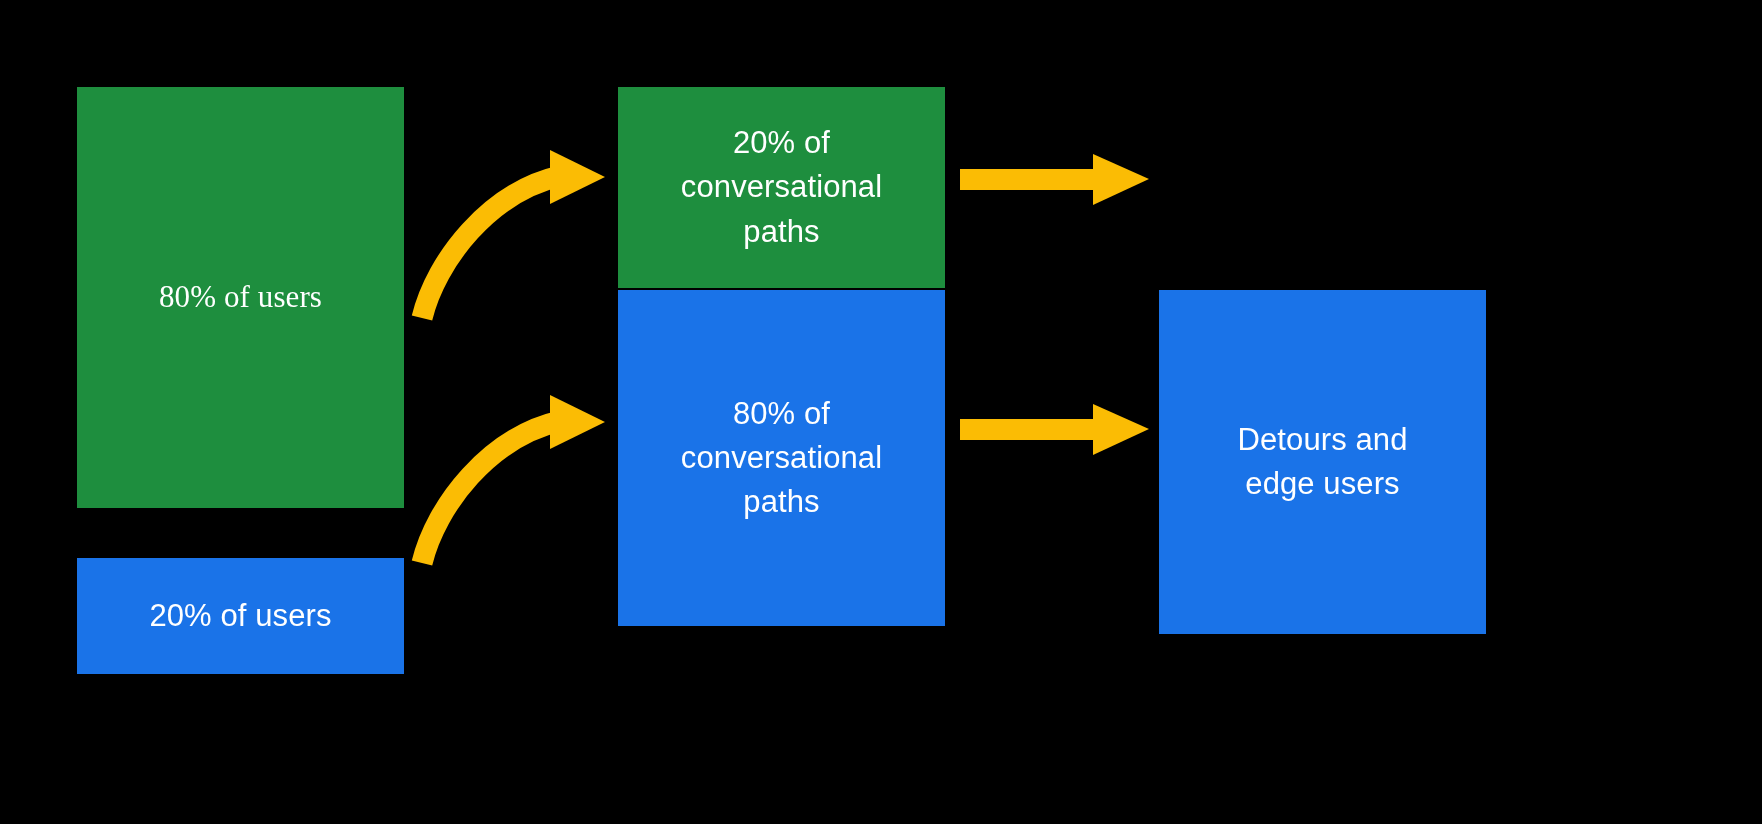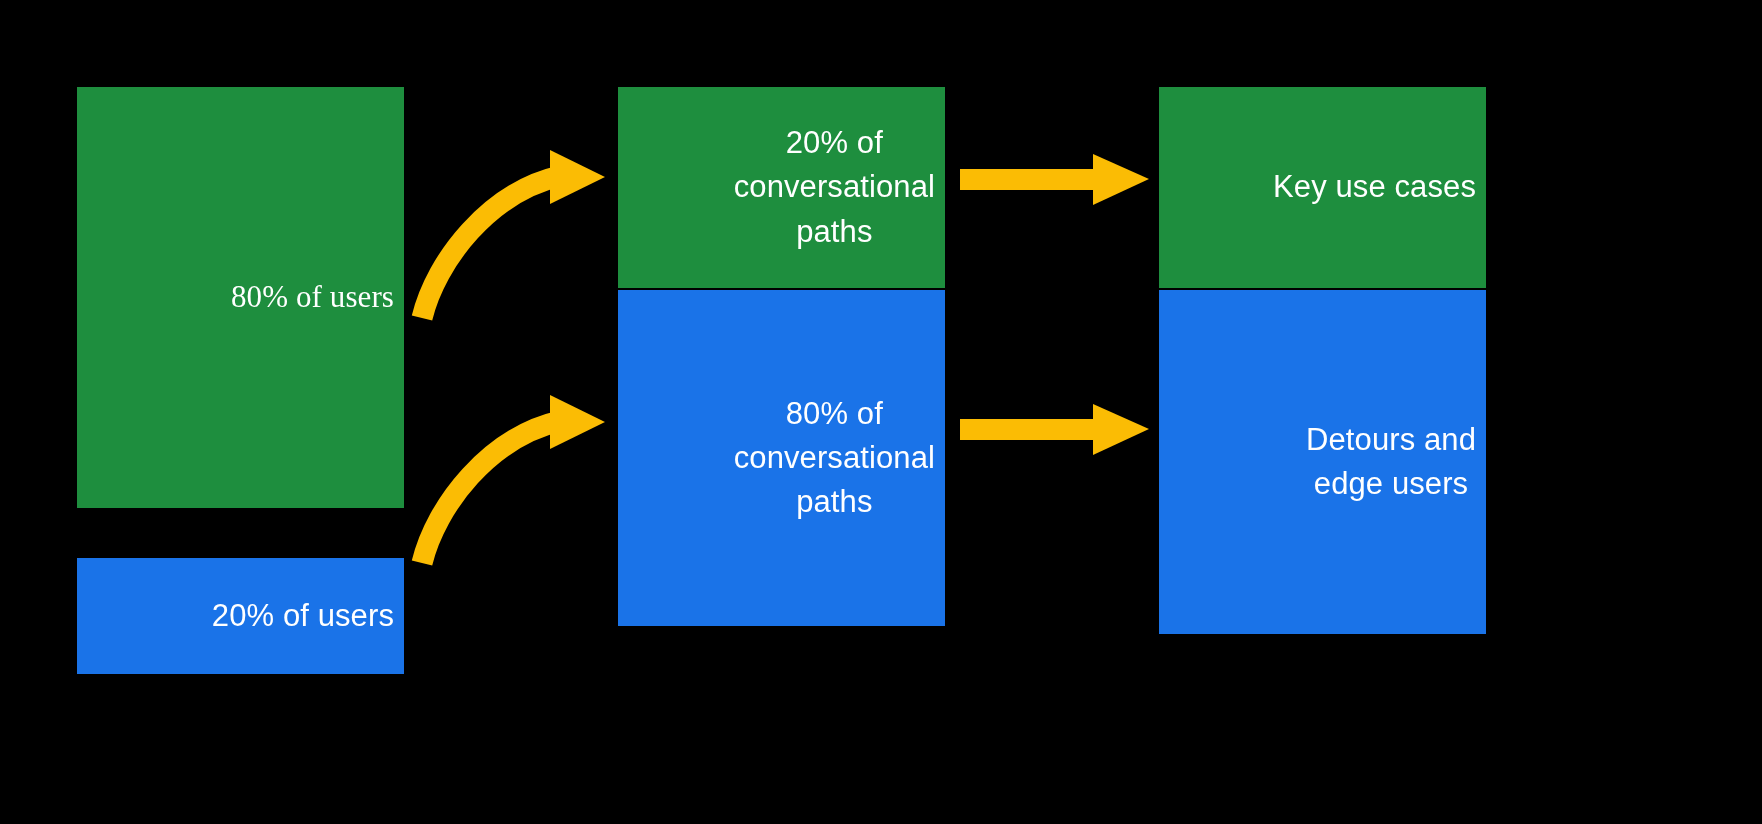--- a/index.html
+++ b/index.html
@@ -21,21 +21,21 @@
   .column {
     position: absolute;
     box-sizing: border-box;
   }
   .seg {
     position: absolute;
     left: 0;
     right: 0;
     display: flex;
     align-items: center;
-    justify-content: flex-end;
+    justify-content: center;
     box-sizing: border-box;
     padding: 0 10px;
   }
   .seg-label {
     color: #ffffff;
     font-size: 31px;
     font-weight: 400;
     line-height: 1.42;
     text-align: center;
     letter-spacing: 0.1px;
@@ -92,23 +92,20 @@
 paths</span>
     </div>
     <div class="seg blue">
       <span class="seg-label">80% of
 conversational
 paths</span>
     </div>
   </div>
 
   <div class="column" id="col-cases">
-    <div class="seg green">
-      <span class="seg-label">Key use cases</span>
-    </div>
     <div class="seg blue">
       <span class="seg-label">Detours and
 edge users</span>
     </div>
   </div>
 
   <svg class="arrow-svg" id="arrow-curve-top" viewBox="0 0 230 200">
     <path d="M 22 178
              C 36 120, 90 52, 160 36" fill="none" stroke="#FBBC04" stroke-width="21" stroke-linecap="butt"></path>
     <path d="M 150 10 L 205 37 L 150 64 L 150 46 L 150 28 Z" fill="#FBBC04"></path>

